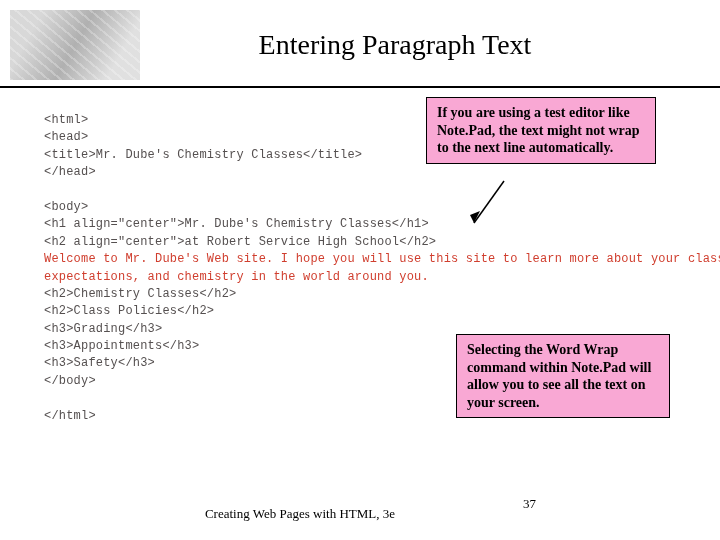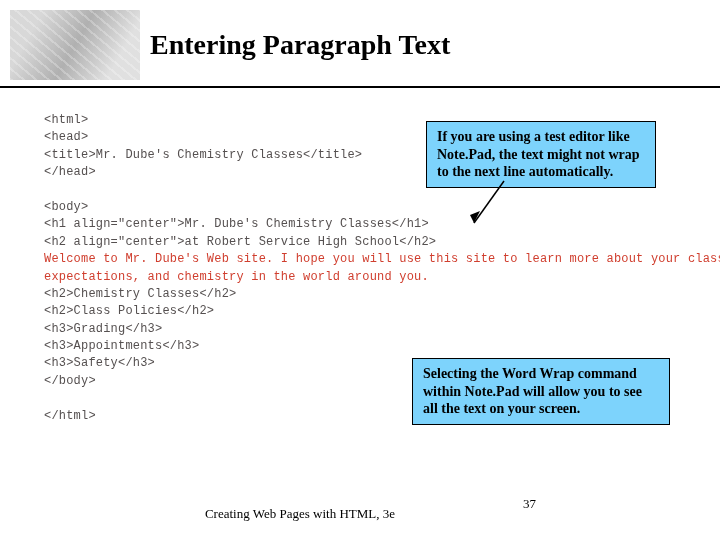--- a/index.html
+++ b/index.html
@@ -21,22 +21,23 @@
       width: 130px;
       height: 70px;
       background: linear-gradient(120deg, #d8d8d8 20%, #b0b0b0 50%, #e0e0e0 80%),
                   repeating-linear-gradient(40deg, rgba(255,255,255,0.25) 0 2px, transparent 2px 8px);
       background-blend-mode: overlay;
       flex-shrink: 0;
       margin-right: 10px;
     }
     .title {
       font-size: 28px;
-      font-weight: bold;
+      font-weight: normal;
       flex: 1;
+      text-align: center;
       padding-right: 60px;
     }
     .hr {
       border-top: 2px solid #000;
       margin: 0 0 24px 0;
     }
     .content {
       position: relative;
       padding: 0 44px 0 44px;
       height: 360px;
@@ -45,31 +46,30 @@
       font-family: "Courier New", monospace;
       font-size: 12px;
       line-height: 1.45;
       color: #555050;
       white-space: pre;
       letter-spacing: 0.2px;
     }
     .code-red { color: #d03e2e; }
     .callout {
       position: absolute;
-      background: #7dd3fc;
+      background: #f9a8d4;
       border: 1px solid #000;
       padding: 6px 10px;
       font-size: 14px;
       font-weight: bold;
       line-height: 1.25;
       font-family: "Times New Roman", serif;
-      margin-top: 24px;
     }
     .callout.top { top: -15px; right: 64px; width: 230px; }
-    .callout.bottom { top: 222px; right: 50px; width: 258px; }
+    .callout.bottom { top: 222px; right: 50px; width: 214px; }
     .arrow {
       position: absolute;
       top: 61px;
       right: 200px;
       width: 60px;
       height: 60px;
       pointer-events: none;
     }
     .footer {
       position: absolute;

